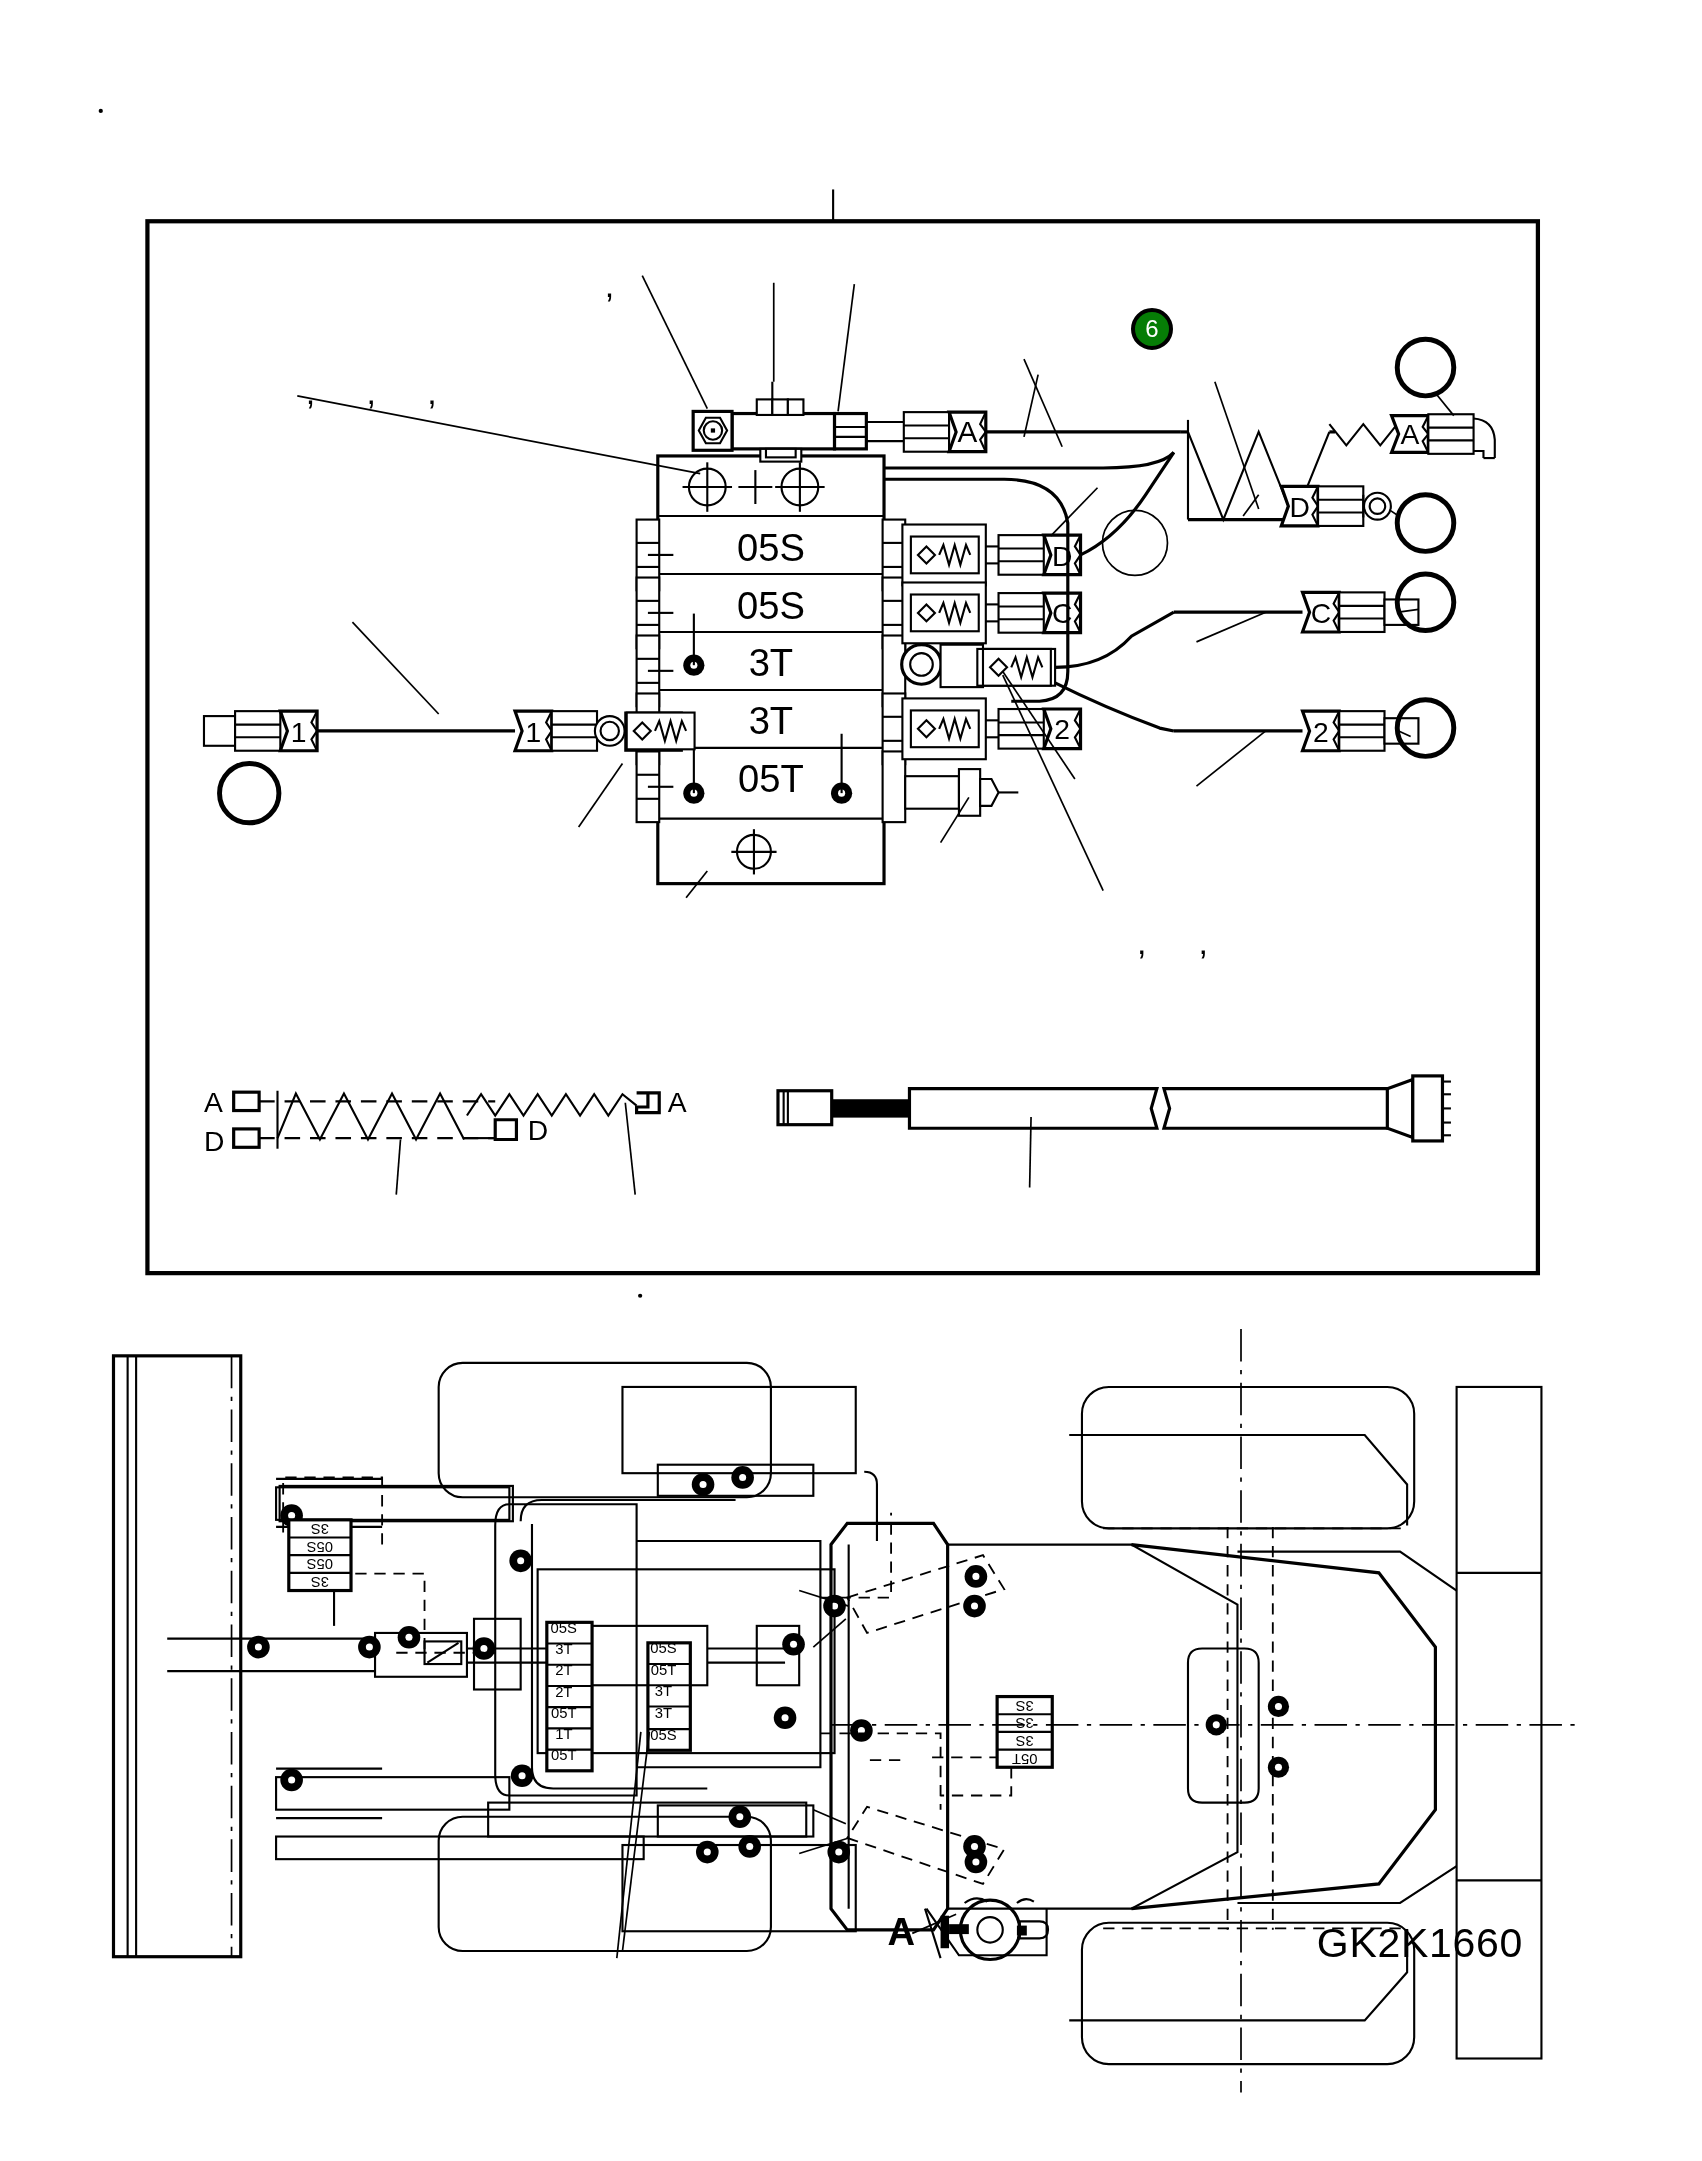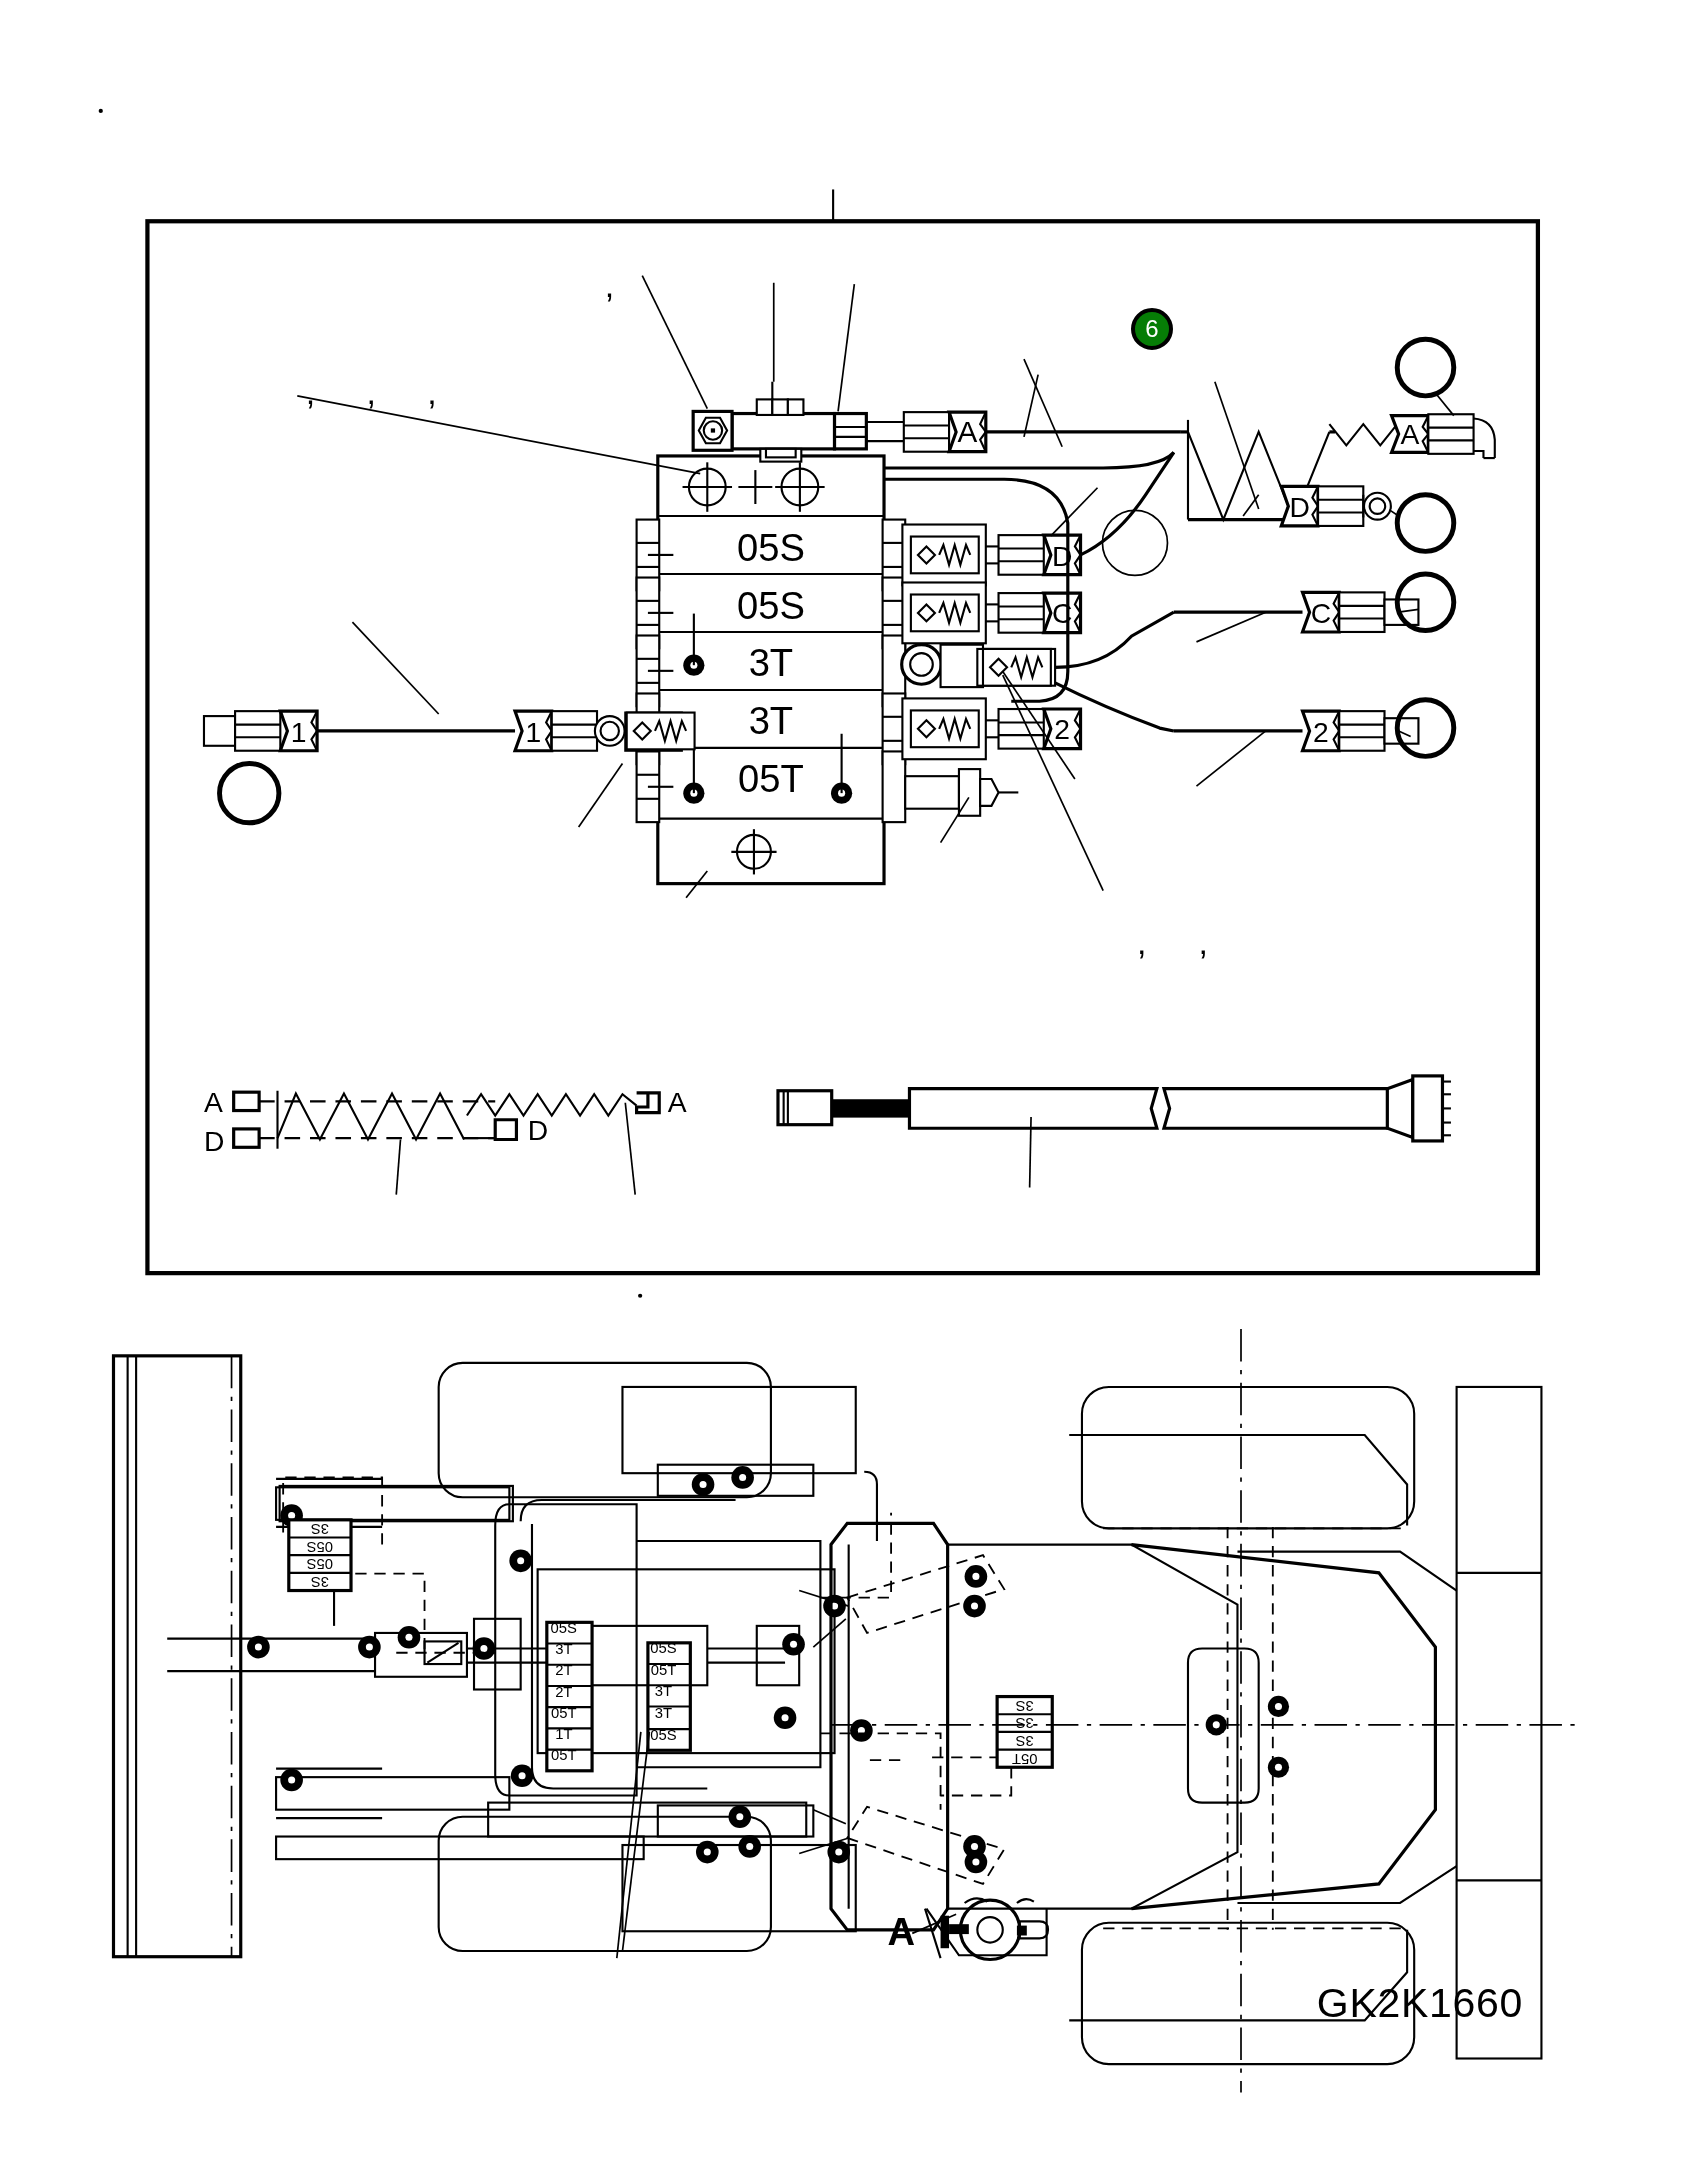--- a/index.html
+++ b/index.html
@@ -1,19 +1,19 @@
 <!DOCTYPE html>
 <html style="font-size:11.3px"><head>
 <meta charset="utf-8">
 <style>
   html,body{margin:0;padding:0;background:#fff;}
   body{font-family:"Liberation Sans",sans-serif;}
   #page{position:relative;width:1703px;height:2161px;background:#ffffff;overflow:hidden;}
   #page svg{position:absolute;left:0;top:0;width:1703px;height:2161px;display:block;}
-  .partcode{position:absolute;right:180px;top:1980px;font-size:41px;letter-spacing:0.7px;color:#000;font-family:"Liberation Sans",sans-serif;}
+  .partcode{position:absolute;right:180px;top:1920px;font-size:41px;letter-spacing:0.7px;color:#000;font-family:"Liberation Sans",sans-serif;}
   .badge{position:absolute;width:42px;height:42px;border-radius:50%;background:#067d06;border:4.2px solid #000;box-sizing:border-box;color:#fff;font-size:24px;line-height:34px;text-align:center;font-family:"Liberation Sans",sans-serif;}
 </style>
 </head>
 <body>
 
 <div id="page">
 
   <svg viewBox="0 0 2408 3057" xmlns="http://www.w3.org/2000/svg">
     <defs>
       <style>

